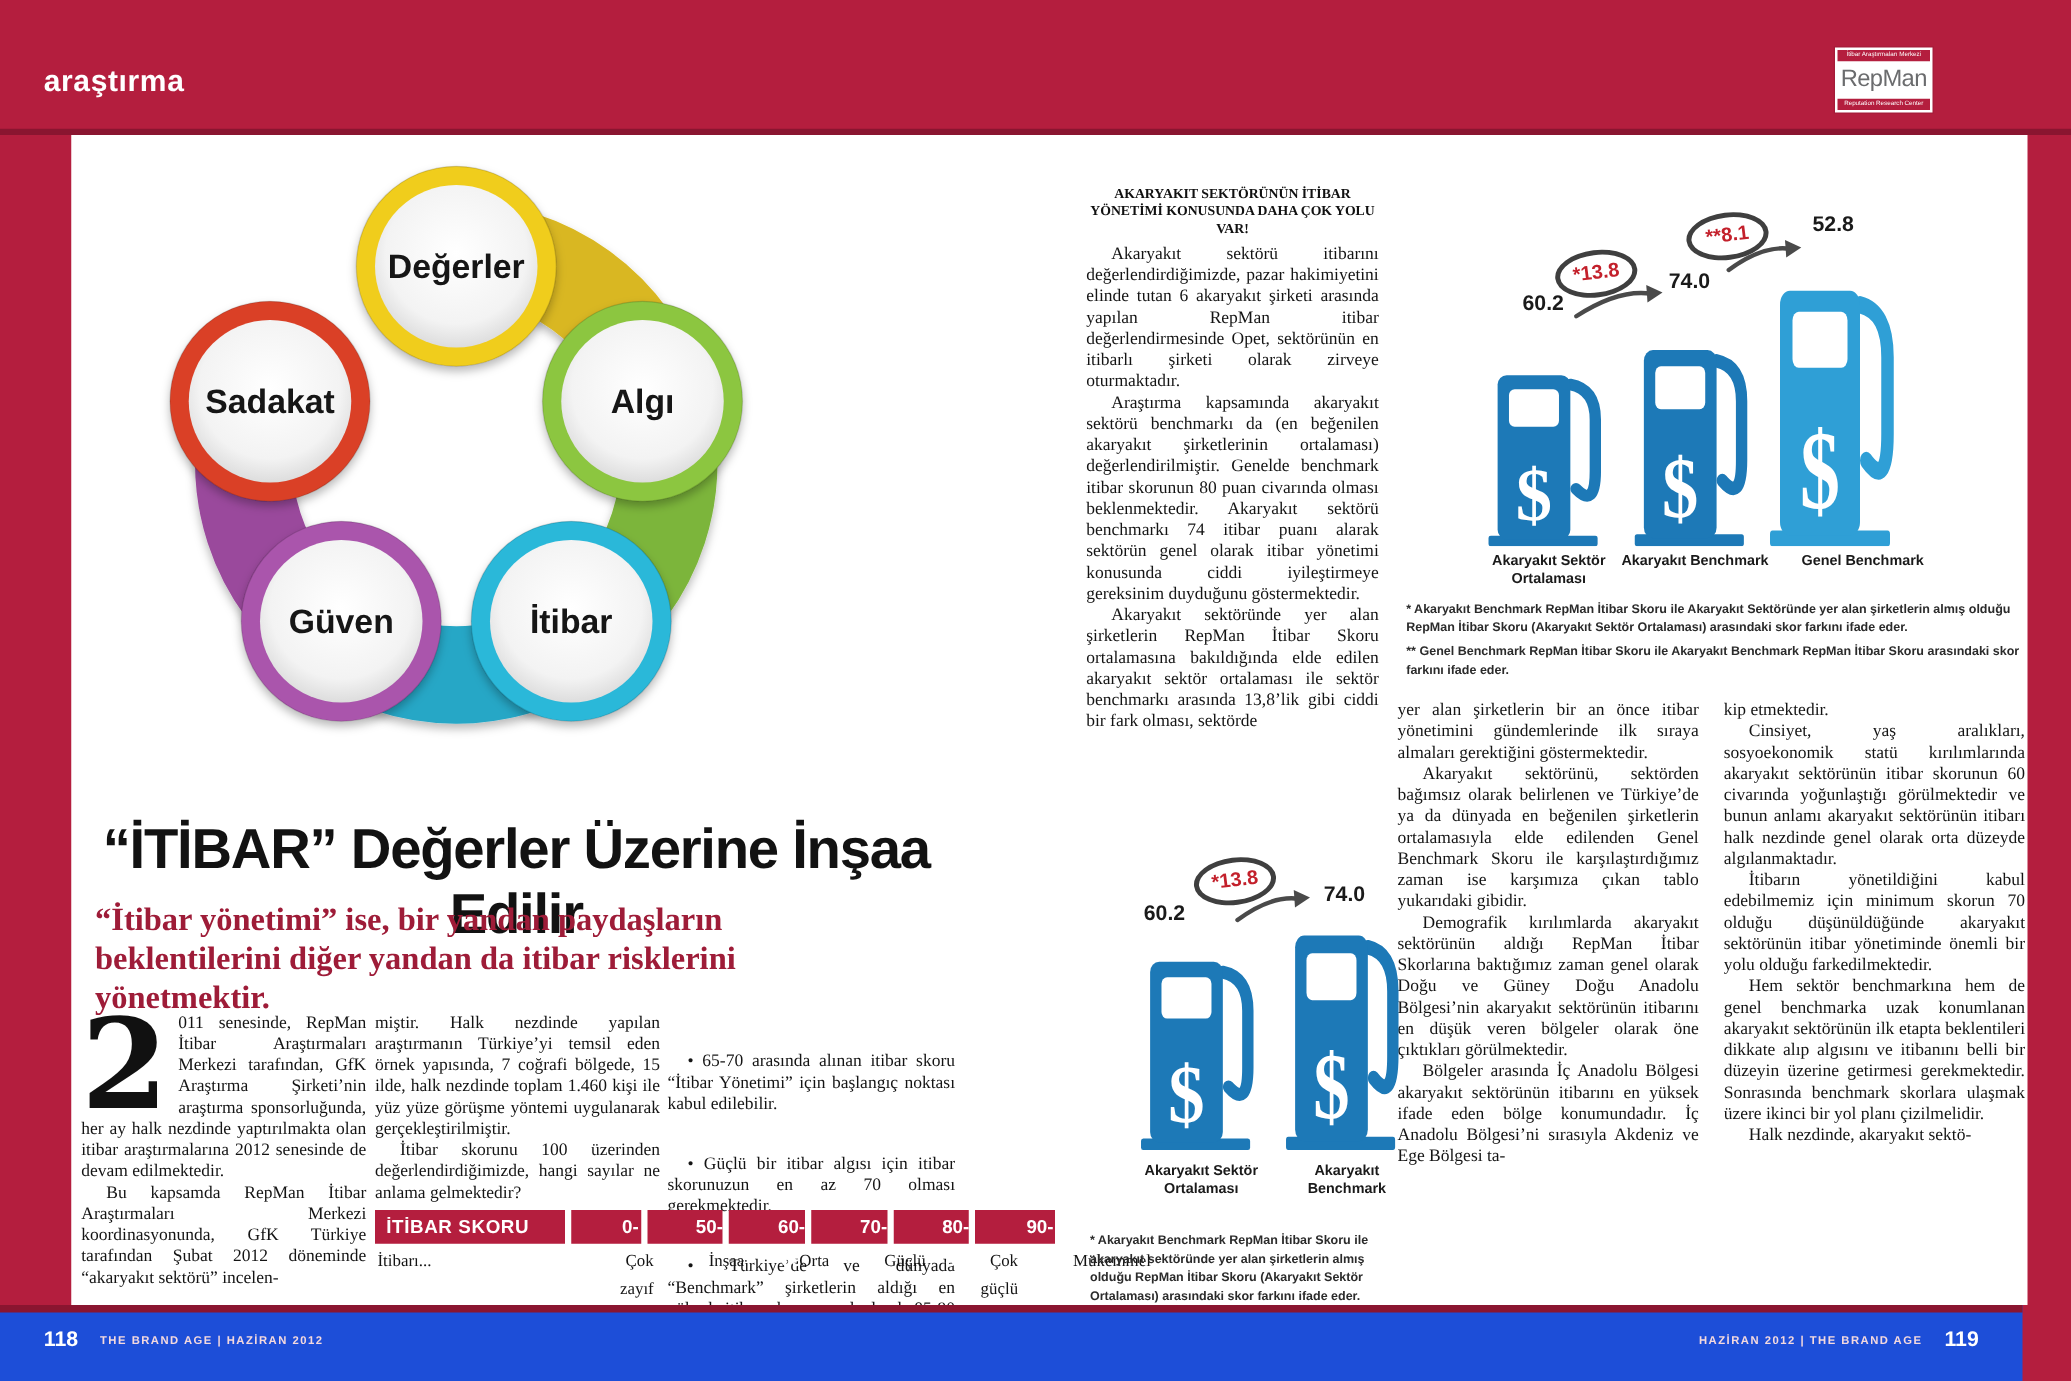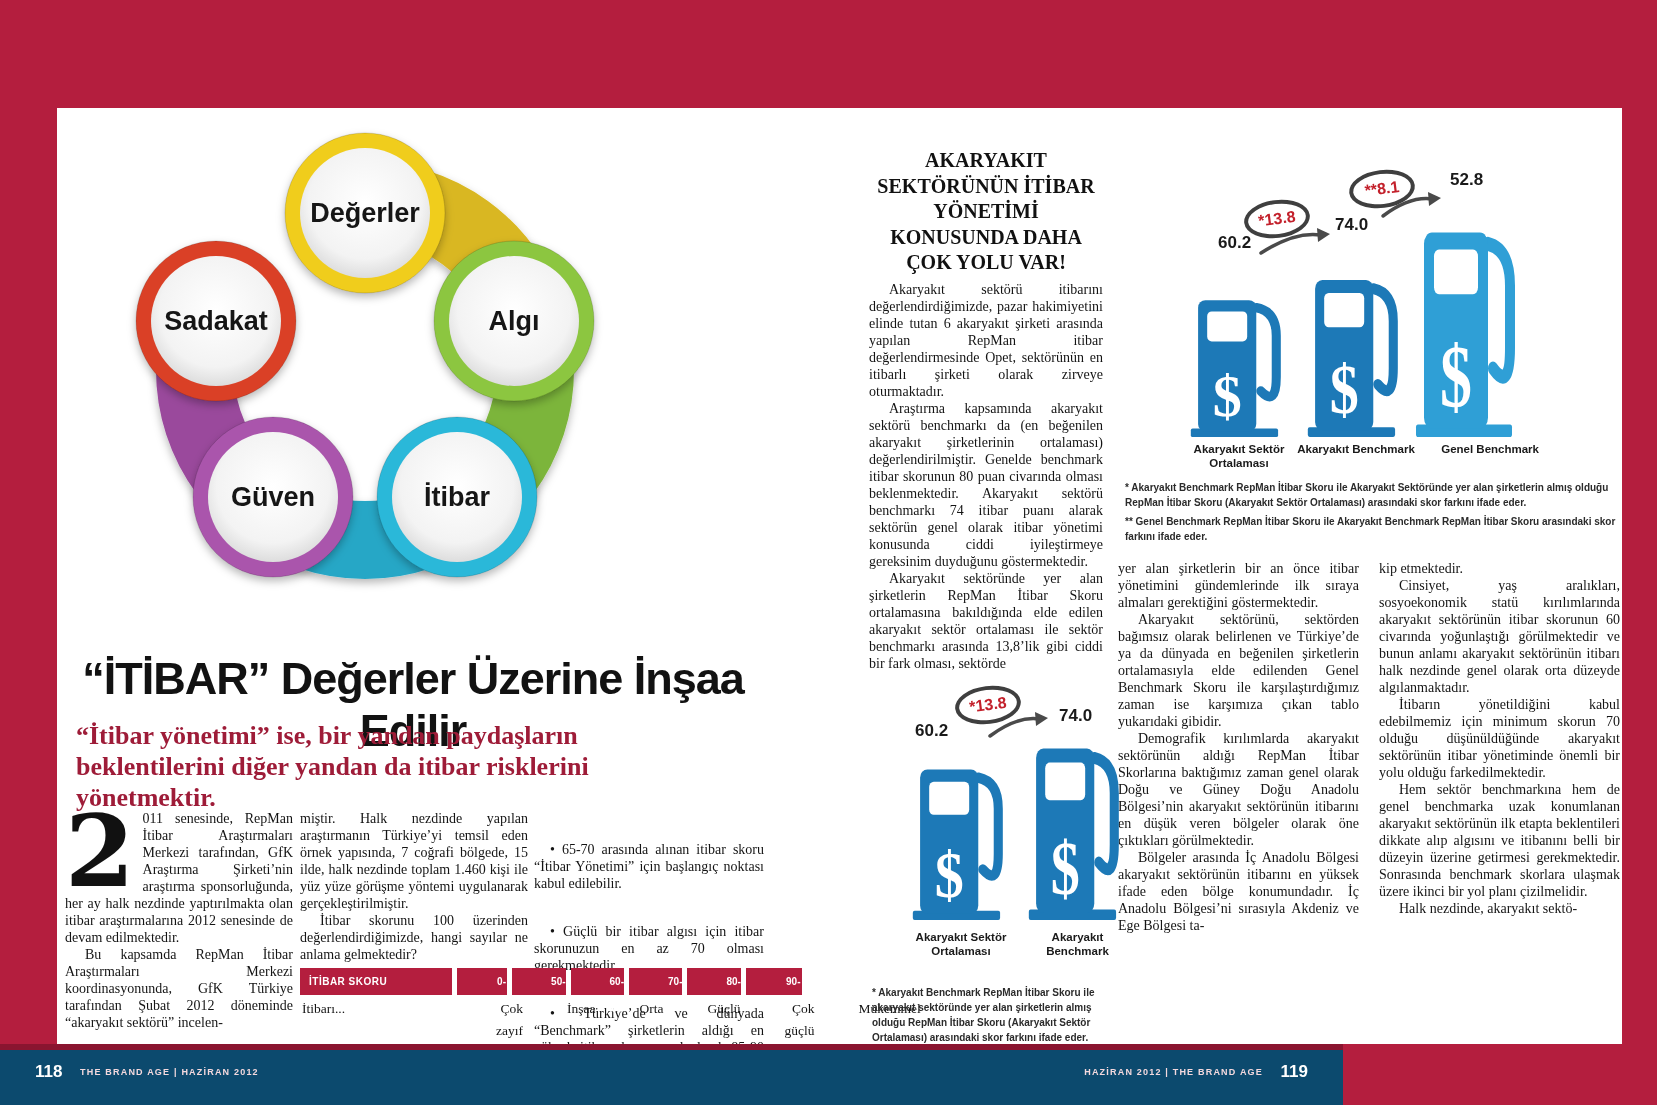--- a/index.html
+++ b/index.html
@@ -44,32 +44,32 @@
   .col3 p + p { text-indent:16px; }
   .dropcap { float:left; font-family:"DejaVu Serif", serif; font-weight:bold;
              font-size:100px; line-height:.75em; margin:4px 8px 0 0; color:#111; }
 
   .score-table { position:absolute; left:243px; top:860px; width:465px;
                  font-family:"Liberation Sans", sans-serif; }
   .st-row { display:flex; gap:5px; }
   .st-row .c0 { width:152px; flex:none; }
   .st-row .c  { flex:1;padding-left:39px; }
   .st-head .c0, .st-head .c { background:#b41e3e; color:#fff; font-weight:bold;
-                 font-size:10px; height:27px; line-height:27px; text-align:center; }
+                 font-size:15px; height:27px; line-height:27px; text-align:center; }
   .st-head .c0 { text-align:left; padding-left:9px; letter-spacing:.5px; }
   .st-lab { margin-top:3px; font-family:"Liberation Serif", serif; color:#141414; }
   .st-lab .c0, .st-lab .c { font-size:13.5px; height:22px; line-height:22px; text-align:right; }
   .st-lab .c0 { text-align:left; padding-left:2px; }
 
   
   .colA { position:absolute; left:812px;  top:40px;  width:234px; }
   .colB { position:absolute; left:1061px; top:452px; width:241px; }
   .colC { position:absolute; left:1322px; top:452px; width:241px; }
   .headline { text-align:center; font-family:"Liberation Serif", serif; font-weight:bold;
-              font-size:20px; line-height:1.28; color:#111; margin-bottom:5px; }
+              font-size:11px; line-height:1.28; color:#111; margin-bottom:5px; }
   .colA p { text-indent:20px; }
 
   .chart-top { position:absolute; left:1065px; top:20px; width:503px; height:345px; }
   .chart-bottom { position:absolute; left:810px; top:560px; width:280px; height:400px; }
   .pump { position:absolute; }
   .pval { position:absolute; font-family:"Liberation Sans", sans-serif; font-weight:bold;
           font-size:17px; color:#1a1a1a; }
   .plab { position:absolute; text-align:center; font-family:"Liberation Sans", sans-serif;
           font-weight:bold; font-size:11.5px; line-height:1.25; color:#1a1a1a; }
   .oval { position:absolute; border:4px solid #3f3f3f; border-radius:50%;
@@ -77,34 +77,42 @@
           font-family:"Liberation Sans", sans-serif; font-weight:bold; font-size:16px;
           color:#c3202b; transform:rotate(-7deg); background:rgba(255,255,255,.0); }
   .arrow-svg { position:absolute; overflow:visible; }
   .fn { font-family:"Liberation Sans", sans-serif; font-weight:bold; font-size:10px;
         line-height:1.5; color:#2b2b2b; text-align:left; }
   .fn-top { position:absolute; left:1068px; top:372px; width:495px; }
   .fn-top p + p { margin-top:4px; }
   .fn-bottom { position:absolute; left:5px; top:317px; width:243px; }
 
   
-  .band-bottom { position:absolute; left:0; top:1044px; width:1343px; height:61px;
-                 background:#0c4a6e; border-top:6px solid #8a1530; }
+  .band-bottom { position:absolute; left:0; top:1044px; width:1618px; height:61px;
+                 background:#1d4ed8; border-top:6px solid #8a1530; }
   .pageno { position:absolute; top:12px; color:#fff; font-family:"Liberation Sans", sans-serif;
             font-weight:bold; font-size:17px; }
   .foot-text { position:absolute; top:17px; color:#f4d9de; font-family:"Liberation Sans", sans-serif;
                font-weight:bold; font-size:9px; letter-spacing:1.2px; }
   .pn-left { left:35px; } .ft-left { left:80px; }
   .pn-right { right:35px; } .ft-right { right:80px;padding-left:43px; }
 </style>
 </head>
 <body>
 
 <div class="canvas">
 
+  <div class="band-top">
+    <div class="section-label">araştırma</div>
+    <div class="repman">
+      <div class="strip">İtibar Araştırmaları Merkezi</div>
+      <div class="name">RepMan</div>
+      <div class="strip">Reputation Research Center</div>
+    </div>
+  </div>
 
   <div class="spread">
 
     <svg class="diagram" viewBox="0 0 620 535">
       <defs>
         <radialGradient id="ginner" cx="50%" cy="42%" r="62%">
           <stop offset="0%" stop-color="#ffffff"></stop>
           <stop offset="70%" stop-color="#f3f3f3"></stop>
           <stop offset="100%" stop-color="#d7d7d7"></stop>
         </radialGradient>

